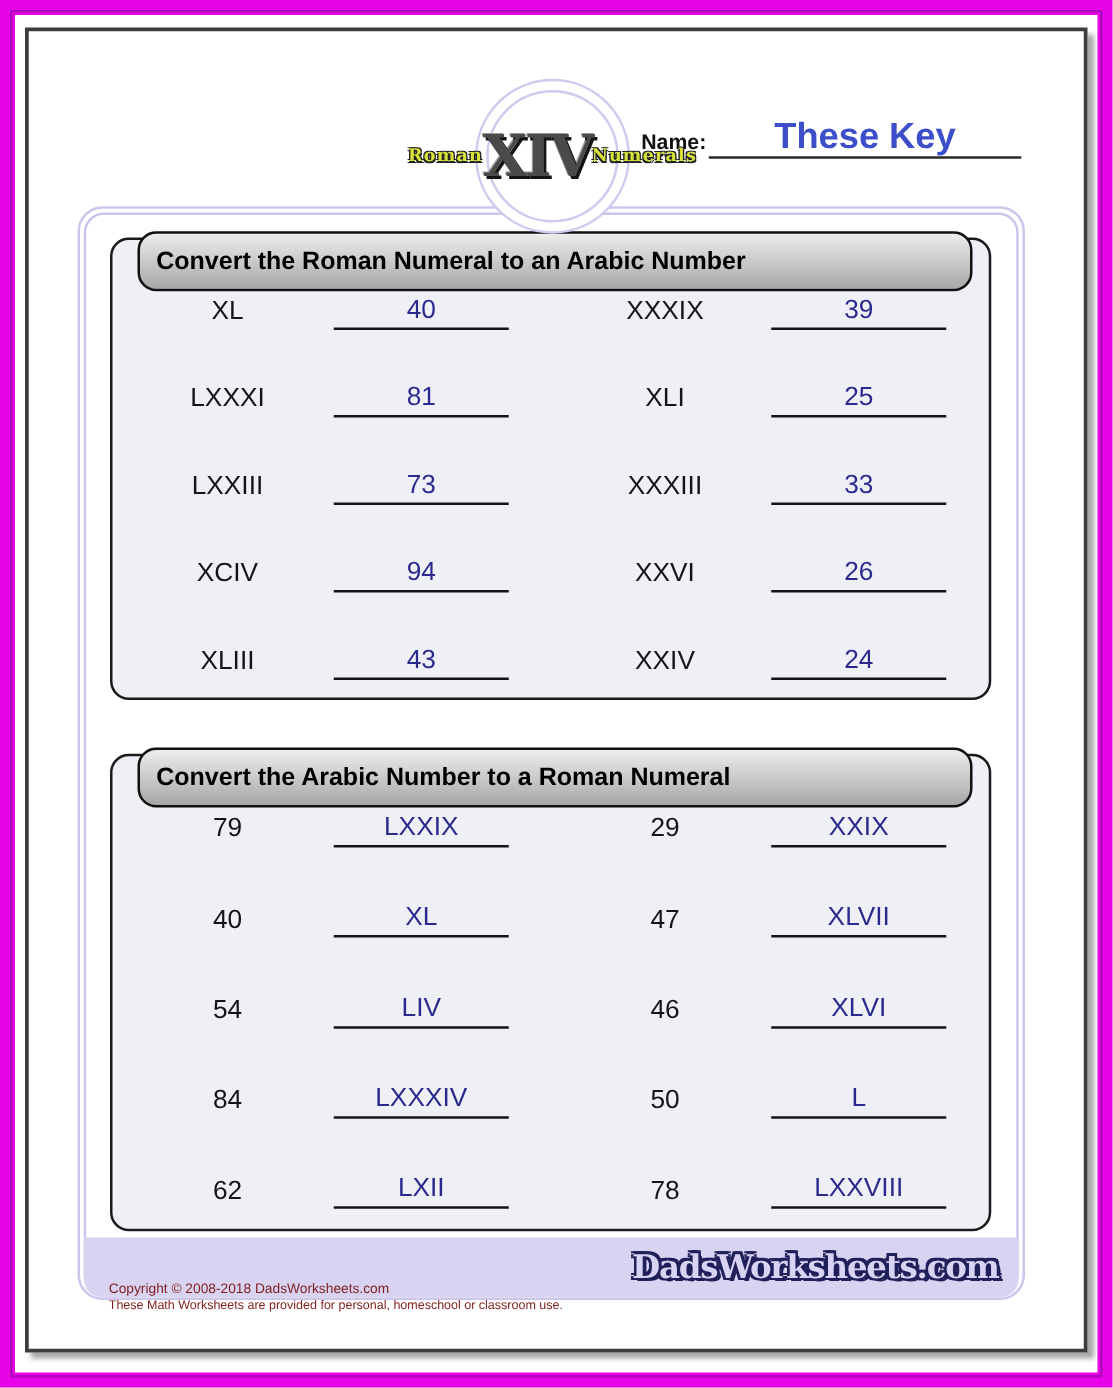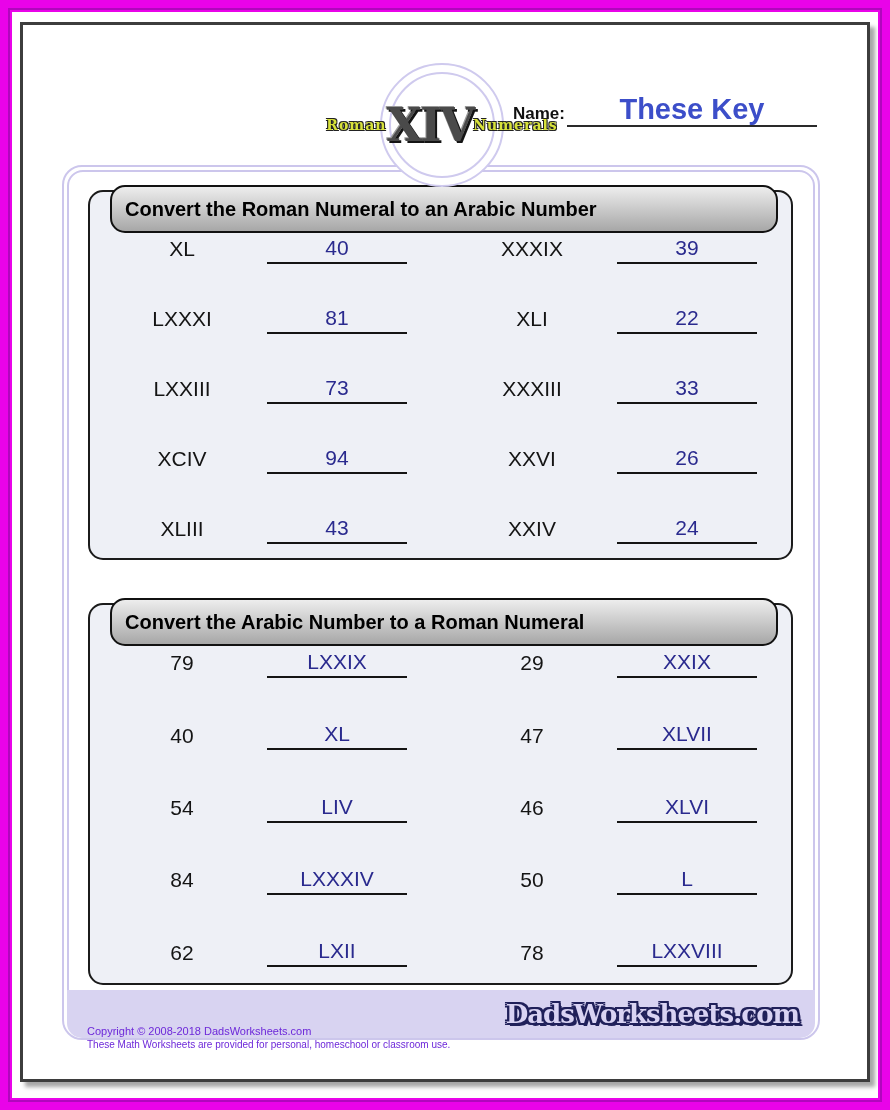--- a/index.html
+++ b/index.html
@@ -79,21 +79,21 @@
   .q-cell.q2 { margin-left:55px; }
   .a-line { width:140px; margin-left:15px; border-bottom:2px solid #141414; text-align:center; }
   .a-value { font-size:21px; color:#2a2a8e; line-height:26px; display:inline-block; padding-bottom:1px; }
 
   
   .footer {
     position:absolute; left:44px; top:965px; width:748px; height:48px; box-sizing:border-box;
     background:#d8d3f1; border-radius:0 0 15px 15px;
     display:flex; align-items:center; justify-content:space-between; padding:0 16px 0 20px; z-index:2;
   }
-  .footer-text { color:#6d28d9;margin-top:46px; }
+  .footer-text { color:#7f1d1d;margin-top:46px; }
   .footer-text .l1 { display:block; font-size:11px; line-height:14px; }
   .footer-text .l2 { display:block; font-size:10px; line-height:13px; }
   .footer-brand {
     font-family:"DejaVu Serif", serif; font-weight:bold;
     font-size:26px; letter-spacing:-1px; color:#d9d3f3; white-space:nowrap;
     text-shadow:-2px -2px 0 #20205a, 2px -2px 0 #20205a, -2px 2px 0 #20205a,
                  2px 2px 0 #20205a, 0 2px 0 #20205a, 2px 0 0 #20205a,
                  0 -2px 0 #20205a, -2px 0 0 #20205a, 3px 3px 0 #20205a;
   }
 </style>
@@ -130,21 +130,21 @@
     <div class="prob-row">
       <div class="q-cell">XL</div>
       <div class="a-line"><span class="a-value">40</span></div>
       <div class="q-cell q2">XXXIX</div>
       <div class="a-line"><span class="a-value">39</span></div>
     </div>
     <div class="prob-row">
       <div class="q-cell">LXXXI</div>
       <div class="a-line"><span class="a-value">81</span></div>
       <div class="q-cell q2">XLI</div>
-      <div class="a-line"><span class="a-value">22</span></div>
+      <div class="a-line"><span class="a-value">25</span></div>
     </div>
     <div class="prob-row">
       <div class="q-cell">LXXIII</div>
       <div class="a-line"><span class="a-value">73</span></div>
       <div class="q-cell q2">XXXIII</div>
       <div class="a-line"><span class="a-value">33</span></div>
     </div>
     <div class="prob-row">
       <div class="q-cell">XCIV</div>
       <div class="a-line"><span class="a-value">94</span></div>

